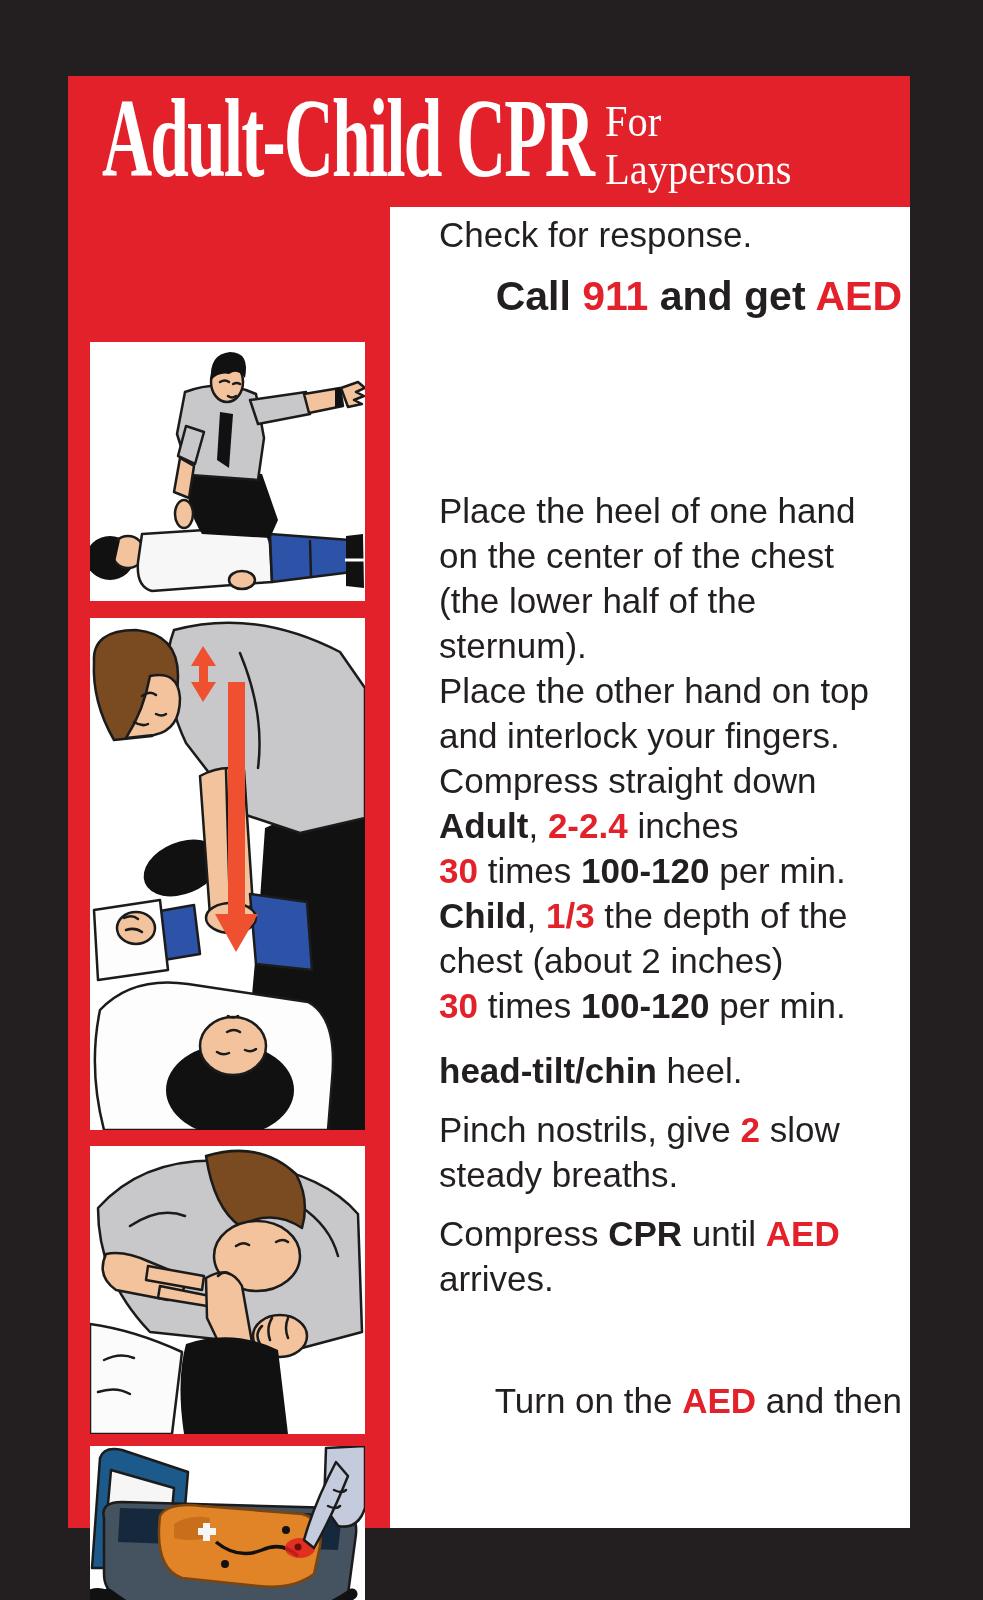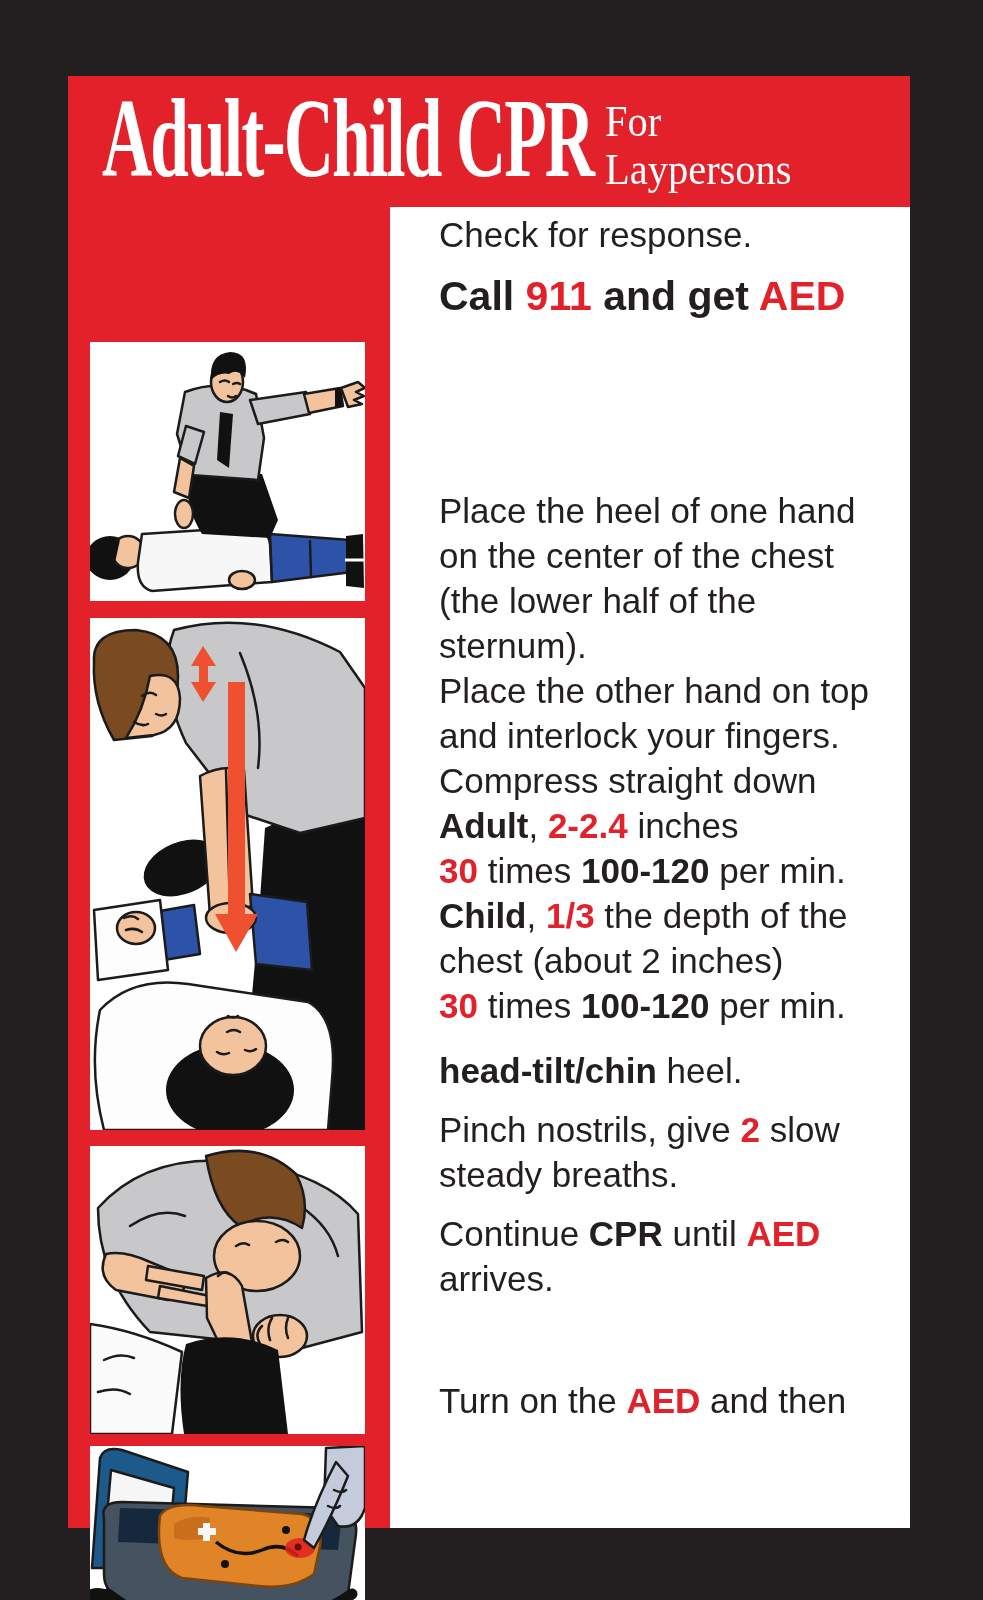--- a/index.html
+++ b/index.html
@@ -39,23 +39,23 @@
   .panel-2{top:411px;height:512px;}
   .panel-3{top:939px;height:288px;}
   .panel-4{top:1239px;height:200px;}
 
   
   .step{position:absolute;left:14px;right:8px;color:var(--ink);
         font-size:35px;line-height:45px;margin-left:35px;}
   .step-1{top:5px;}
   .step-2{top:281px;}
   .step-3{top:796px;}
-  .step-4{top:1171px;}
+  .step-4{top:1171px;text-align:right;}
   .para{margin:0 0 14px 0;}
-  .p-large{font-size:41px;line-height:50px;font-weight:700;}
+  .p-large{font-size:41px;line-height:50px;font-weight:700;text-align:right;}
   .st-bold{font-weight:700;}
   .st-bold-red{font-weight:700;color:var(--red);}
 
   
   .ln{stroke:#1b1b1b;stroke-width:2.5;stroke-linejoin:round;stroke-linecap:round;}
   .nofill{fill:none;}
 </style>
 </head>
 <body>
 
@@ -206,20 +206,20 @@
       <p class="para p-large"><span class="st-bold">Call </span><span class="st-bold-red">911</span><span> and get </span><span class="st-bold-red">AED</span></p>
     </div>
 
     <div class="step step-2">
       <p class="para"><span>Place the heel of one hand</span><br><span>on the center of the chest</span><br><span>(the lower half of the sternum).</span><br><span>Place the other hand on top</span><br><span>and interlock your fingers.</span><br><span>Compress straight down</span><br><span class="st-bold">Adult</span><span>, </span><span class="st-bold-red">2-2.4</span><span> inches</span><br><span class="st-bold-red">30</span><span> times </span><span class="st-bold">100-120</span><span> per min.</span><br><span class="st-bold">Child</span><span>, </span><span class="st-bold-red">1/3</span><span> the depth of the</span><br><span>chest (about 2 inches)</span><br><span class="st-bold-red">30</span><span> times </span><span class="st-bold">100-120</span><span> per min.</span></p>
     </div>
 
     <div class="step step-3">
       <p class="para"><br><span class="st-bold">head-tilt/chin</span><span> heel.</span></p>
       <p class="para"><span>Pinch nostrils, give </span><span class="st-bold-red">2</span><span> slow</span><br><span>steady breaths.</span></p>
-      <p class="para"><span>Continue </span><span class="st-bold">CPR</span><span> until </span><span class="st-bold-red">AED</span><br><span>arrives.</span></p>
+      <p class="para"><span>Compress </span><span class="st-bold">CPR</span><span> until </span><span class="st-bold-red">AED</span><br><span>arrives.</span></p>
     </div>
 
     <div class="step step-4">
       <p class="para"><span>Turn on the </span><span class="st-bold-red">AED</span><span> and then</span><br></p>
     </div>
   </div>
 </div>
 
 </body></html>

